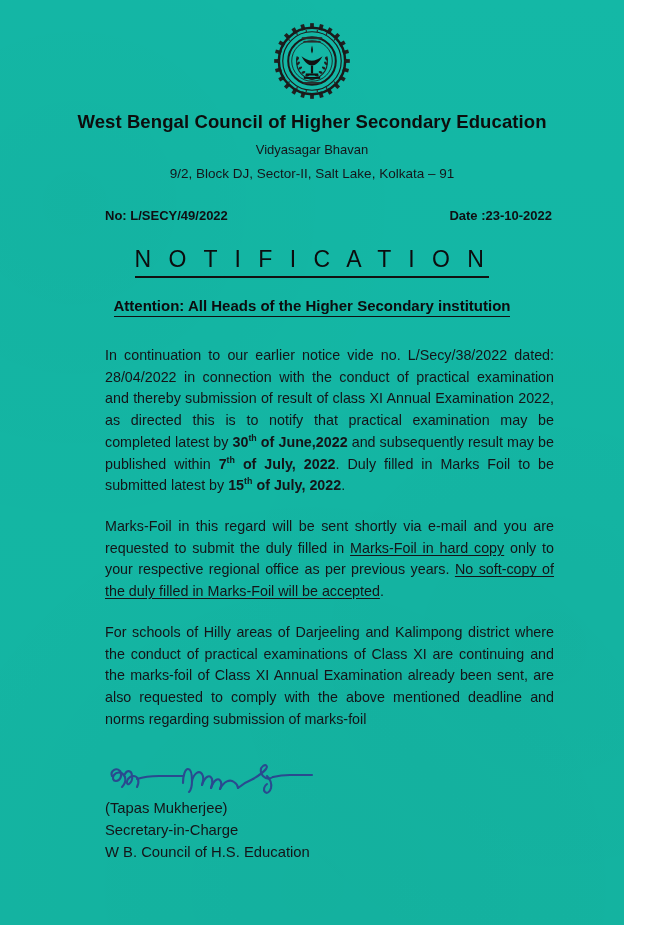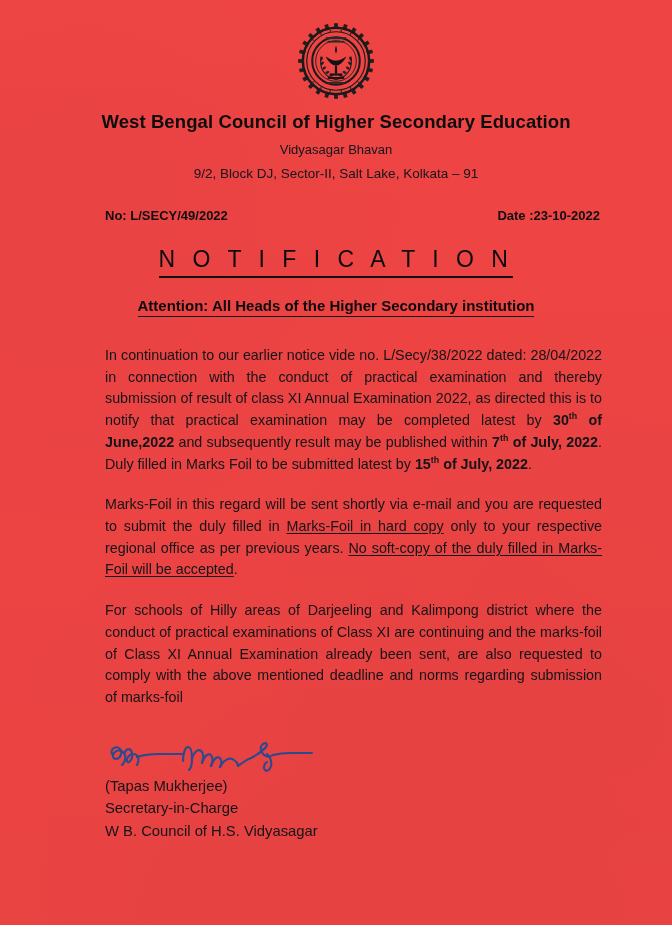--- a/index.html
+++ b/index.html
@@ -2,23 +2,23 @@
 <html><head>
 <meta charset="utf-8">
 <style>
   html, body {
     margin: 0;
     padding: 0;
     background: #ffffff;
   }
   .page {
     position: relative;
-    width: 672px;
+    width: 624px;
     height: 925px;
-    background: #ef4444;
+    background: #14b8a6;
     overflow: hidden;
     font-family: "Liberation Sans", sans-serif;
     color: #111111;
     box-sizing: border-box;
   }
   
   .page::before {
     content: "";
     position: absolute;
     inset: 0;
@@ -280,17 +280,17 @@
             <path d="M113 30 C117 22 123 20 127 23 C130 25 131 27 131 29"></path>
             <path d="M131 29 C136 25 141 22 146 20"></path>
             <path d="M146 20 C151 17 156 14 159 10 C161 7 159 5 156 7 C153 9 153 14 156 17 C159 20 163 20 166 18"></path>
             <path d="M160 17 C163 20 165 24 164 29 C163 33 160 35 158 33 C156 31 157 27 160 25"></path>
             <path d="M166 18 C170 17 176 16 183 16 L205 16"></path>
           </g>
         </svg>
       </span>
       <div class="sign-line">(Tapas Mukherjee)</div>
       <div class="sign-line">Secretary-in-Charge</div>
-      <div class="sign-line">W B. Council of H.S. Vidyasagar</div>
+      <div class="sign-line">W B. Council of H.S. Education</div>
     </div>
 
   </div>
 </div>
 
 </body></html>

